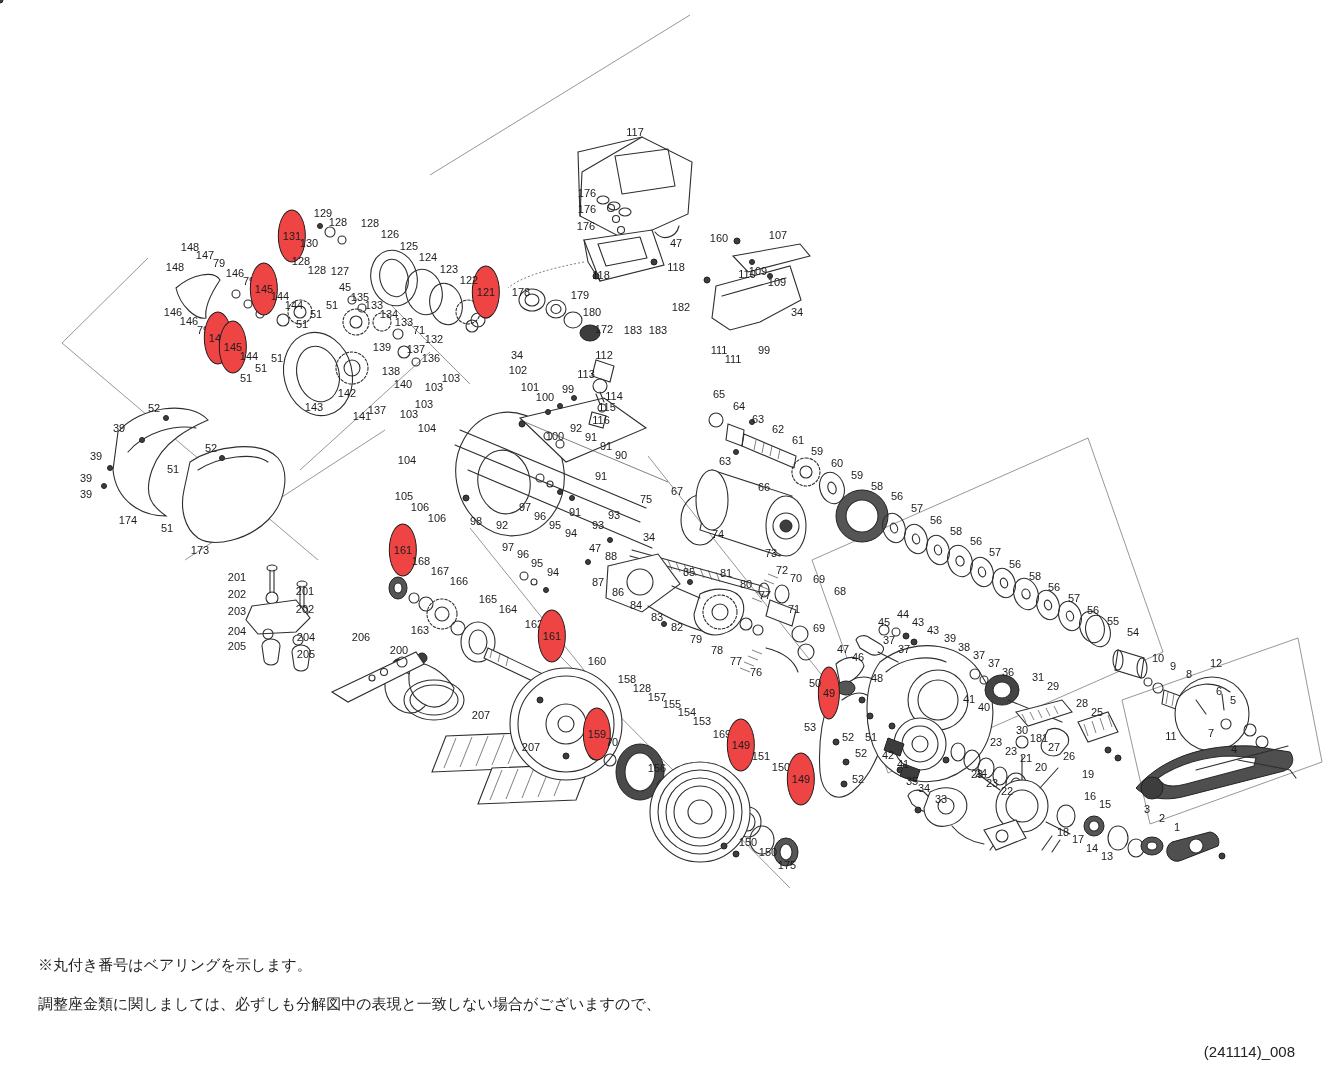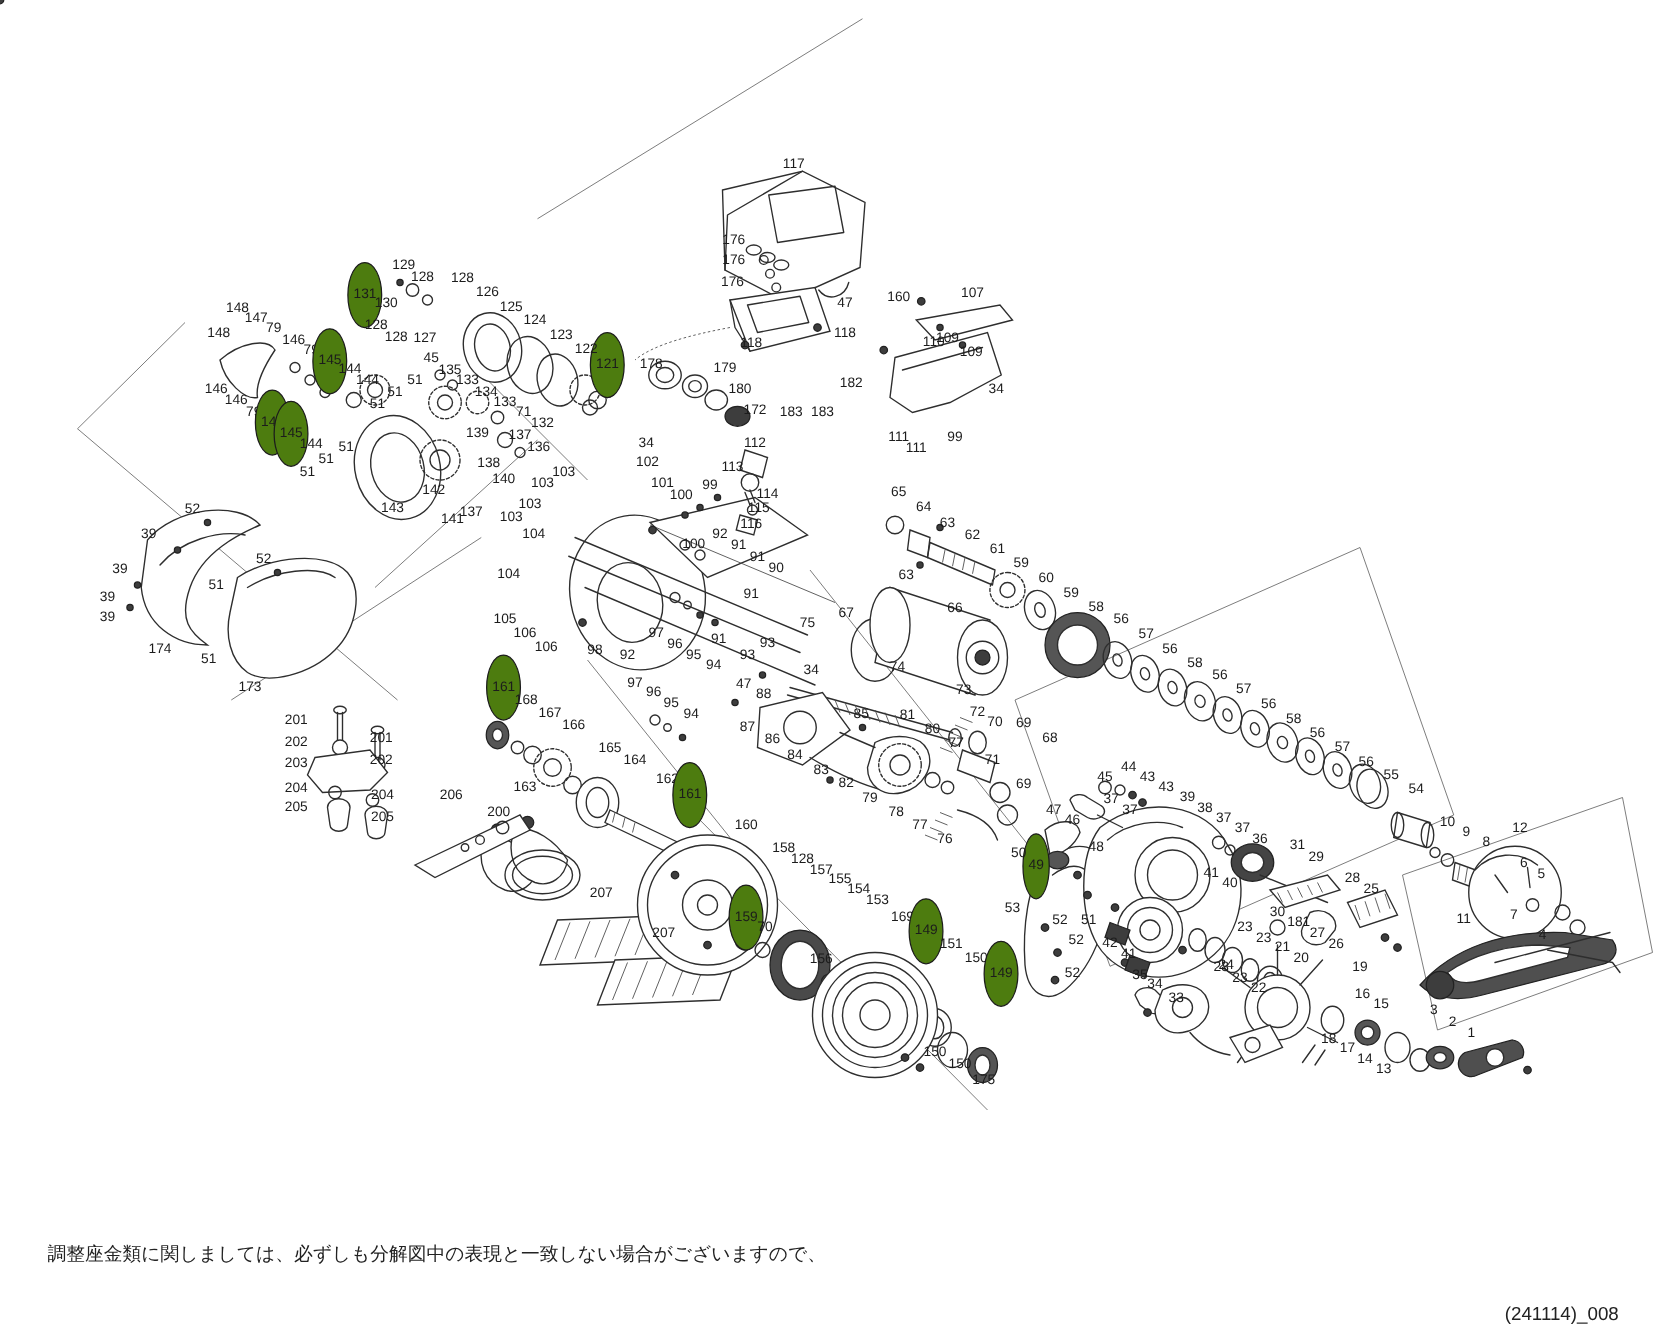--- a/index.html
+++ b/index.html
@@ -9,21 +9,21 @@
   svg.art *{vector-effect:non-scaling-stroke;}
   .sketch{stroke:#2e2e2e;stroke-width:1.1;fill:none;stroke-linejoin:round;stroke-linecap:round;}
   .sketch-thin{stroke:#4a4a4a;stroke-width:0.7;fill:none;}
   .guide{stroke:#6a6a6a;stroke-width:0.7;fill:none;}
   .darkfill{fill:#3d3d3d;stroke:#222;stroke-width:1;}
   .whitefill{fill:#ffffff;stroke:#2e2e2e;stroke-width:1.1;}
   .teeth{stroke-dasharray:2.5 1.8;}
   #labels{position:absolute;left:0;top:0;width:100%;height:100%;}
   .part-label{position:absolute;transform:translate(-50%,-50%);font-size:11px;line-height:1;
               color:#1c1c1c;white-space:nowrap;letter-spacing:0px;}
-  .part-label.circled{border:1.2px solid #1c1c1c;border-radius:50%;padding:20px 4px;background:#4d7c0f;}
+  .part-label.circled{border:1.2px solid #1c1c1c;border-radius:50%;padding:20px 4px;background:#ef4444;}
   .footer-note{position:absolute;color:#222;font-size:15px;line-height:23px;}
   .doc-code{position:absolute;color:#222;font-size:15px;}
 </style>
 </head>
 <body>
 
 <div id="stage">
 
   <svg class="art" width="1325" height="1075" viewBox="0 0 1325 1075">
 
@@ -704,17 +704,18 @@
       <span class="part-label" style="left: 1219px; top: 691px;">6</span>
       <span class="part-label" style="left: 1233px; top: 700px;">5</span>
       <span class="part-label" style="left: 1211px; top: 733px;">7</span>
       <span class="part-label" style="left: 1234px; top: 749px;">4</span>
       <span class="part-label" style="left: 1171px; top: 736px;">11</span>
       <span class="part-label" style="left: 1147px; top: 809px;">3</span>
       <span class="part-label" style="left: 1162px; top: 818px;">2</span>
       <span class="part-label" style="left: 1177px; top: 827px;">1</span>
     </div>
 
+  <div class="footer-note" style="left:38px;top:953px;">※丸付き番号はベアリングを示します。</div>
   <div class="footer-note" style="left:38px;top:992px;">
     <div>調整座金類に関しましては、必ずしも分解図中の表現と一致しない場合がございますので、</div>
   </div>
   <div class="doc-code" style="left:1105px;top:1043px;width:190px;text-align:right;">(241114)_008</div>
 </div>
 
 </body></html>

